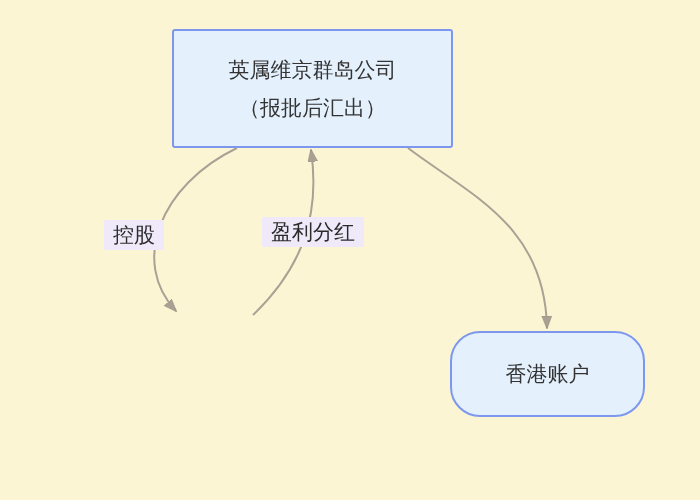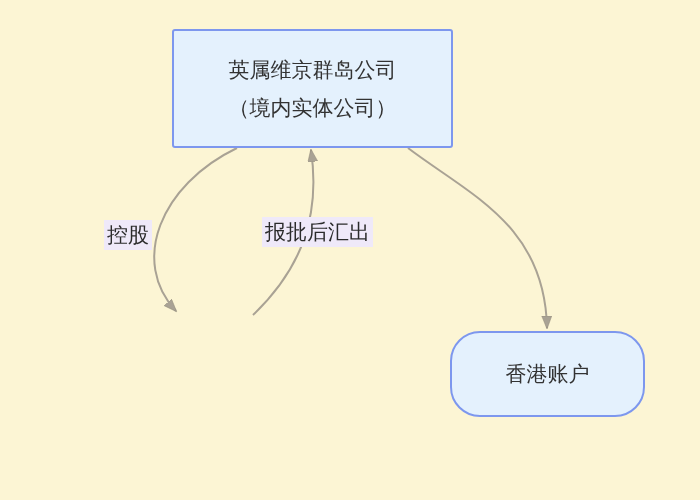--- a/index.html
+++ b/index.html
@@ -50,21 +50,21 @@
   .node-bvi      { left: 172px; top: 29px;  width: 281px; height: 119px; }
   .node-domestic { left: 57px;  top: 315px; width: 303px; height: 118px; }
   .node-hk       { left: 450px; top: 331px; width: 195px; height: 86px; border-radius: 30px;  }
   .edge-label {
     position: absolute;
     z-index: 3;
     background: #EFE9F9;
     color: #2B2B2B;
     font-size: 21px;
     line-height: 28px;
-    padding: 1px 3px;
+    padding: 1px 9px;
     white-space: nowrap;
   }
   .label-holding  { left: 104px; top: 220px; }
   .label-dividend { left: 262px; top: 217px; }
   .label-remit    { left: 481px; top: 217px; }
 </style>
 </head>
 <body>
 
 <div class="canvas">
@@ -75,26 +75,26 @@
         <path d="M0,0 L13,5 L0,10 Z" fill="#A9A294" stroke="#8F8878" stroke-width="0.5"></path>
       </marker>
     </defs>
     <path class="edge" d="M237,148 C160,185 130,262 176,311" marker-end="url(#arrowhead)"></path>
     <path class="edge" d="M253,315 C300,270 321,218 311,150" marker-end="url(#arrowhead)"></path>
     <path class="edge" d="M408,148 C470,195 545,225 547,328" marker-end="url(#arrowhead)"></path>
   </svg>
 
   <div class="node node-bvi">
     <div class="node-line">英属维京群岛公司</div>
-    <div class="node-line">（境内实体公司）</div>
+    <div class="node-line">（报批后汇出）</div>
   </div>
 
 
   <div class="node node-hk">
     <div class="node-line">香港账户</div>
   </div>
 
   <div class="edge-label label-holding">控股</div>
 
-  <div class="edge-label label-dividend">报批后汇出</div>
+  <div class="edge-label label-dividend">盈利分红</div>
 
 
 </div>
 
 </body></html>

